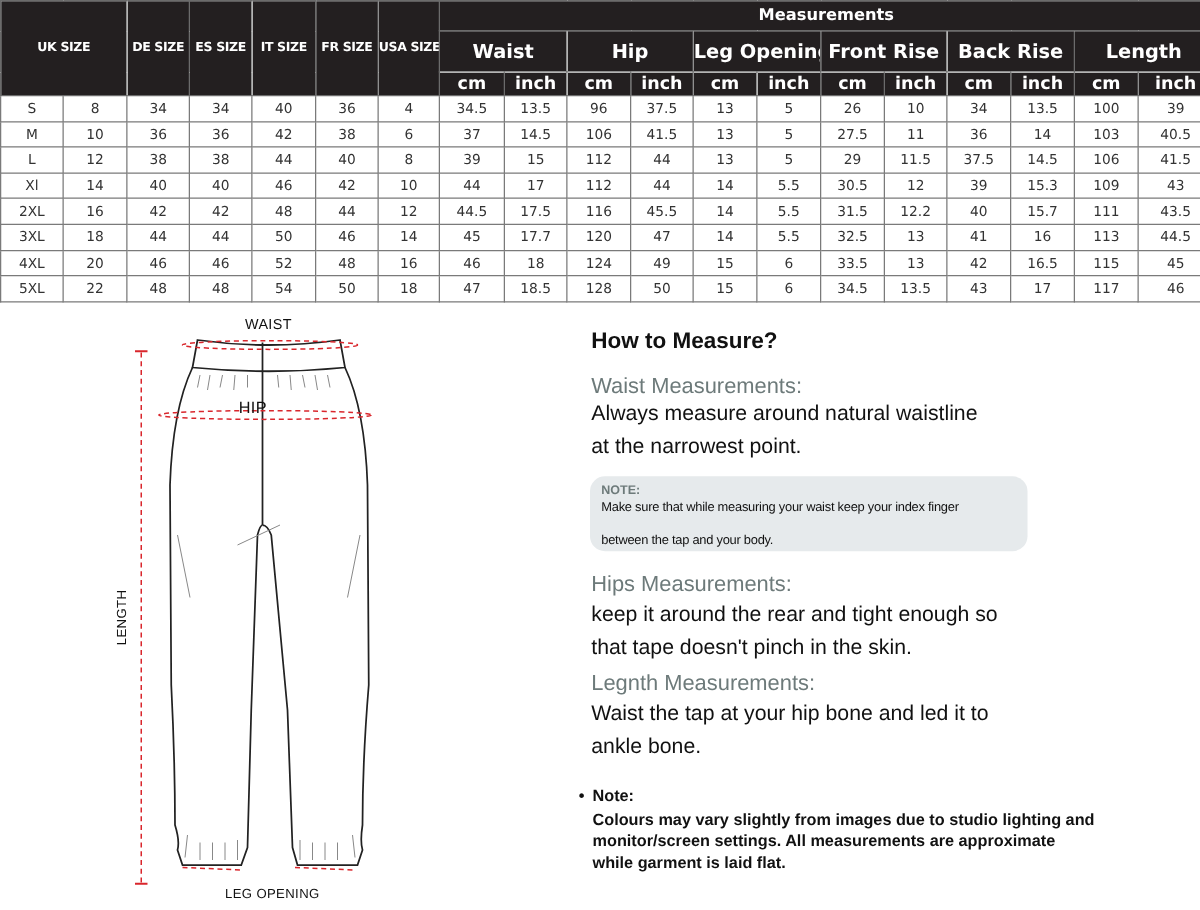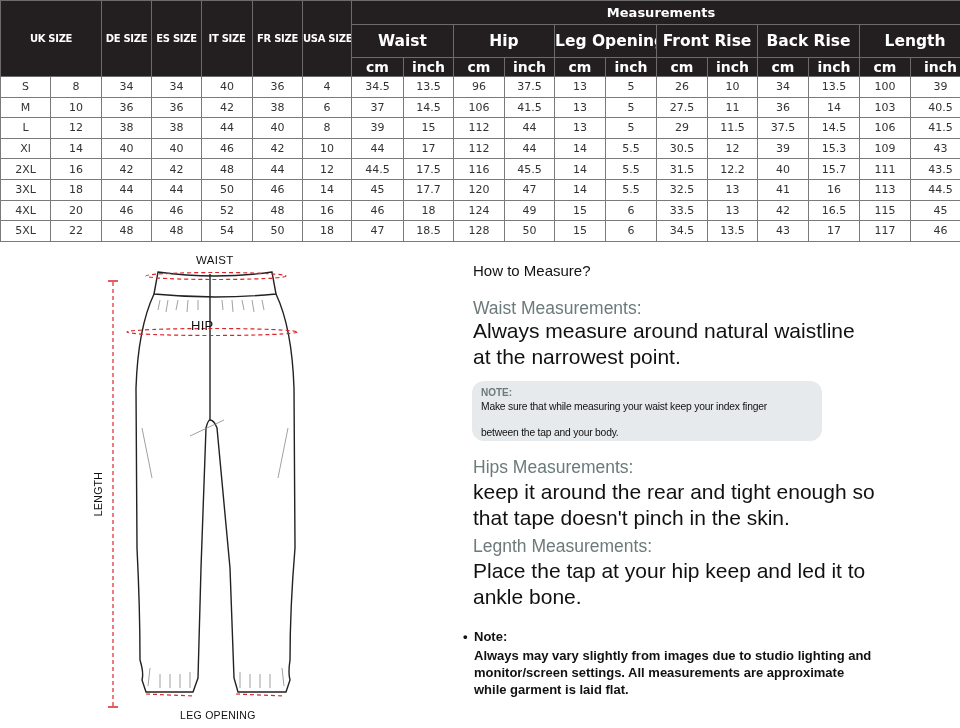--- a/index.html
+++ b/index.html
@@ -8,23 +8,23 @@
   table.size-chart{position:absolute;left:0;top:0;width:960px;border-collapse:collapse;table-layout:fixed;font-family:"DejaVu Sans",sans-serif}
   table.size-chart th{background:#231f20;color:#fff;border:1px solid #6b6b6b;font-weight:bold;text-align:center;padding:0;white-space:nowrap;overflow:hidden}
   table.size-chart td{border:1px solid #7a7a7a;text-align:center;font-size:11px;color:#333;height:20.6px;padding:0;white-space:nowrap}
   th.size-head{font-size:10px;letter-spacing:-0.3px}
   th.meas-title{height:24px;font-size:13px}
   th.group{height:33px;font-size:15.5px}
   th.unit{height:19px;font-size:14px}
   .drawing{position:absolute;left:90px;top:248px;width:240px;height:480px}
   .lbl{position:absolute;font-family:"Liberation Sans",sans-serif;font-size:11.5px;color:#111;letter-spacing:0.3px}
   .guide{position:absolute;left:470px;top:258px;width:440px;font-family:"Liberation Sans",sans-serif}
-  .guide .title{font-size:15px;font-weight:normal;color:#111;position:absolute;left:3px;top:4px;white-space:nowrap}
+  .guide .title{font-size:18px;font-weight:bold;color:#111;position:absolute;left:3px;top:4px;white-space:nowrap}
   .guide .subhead{font-size:17.5px;color:#6d7a7a;position:absolute;left:3px;white-space:nowrap}
-  .guide .body{font-size:21px;color:#111;position:absolute;left:3px;line-height:26.5px;white-space:nowrap}
+  .guide .body{font-size:17px;color:#111;position:absolute;left:3px;line-height:26.5px;white-space:nowrap}
   .note-box{position:absolute;left:472px;top:381px;width:350px;height:60px;background:#e6eaec;border-radius:12px;font-family:"Liberation Sans",sans-serif;padding:6px 0 0 9px}
   .note-box .nh{font-size:10px;color:#6d7a7a;font-weight:bold}
   .note-box .nb{font-size:10.3px;color:#111;font-weight:normal;line-height:14px;margin-top:2px;letter-spacing:-0.2px}
   .disclaimer{position:absolute;left:463px;top:628px;font-family:"Liberation Sans",sans-serif;font-size:13px;font-weight:bold;color:#111;line-height:17px}
   .disclaimer .bullet{position:absolute;left:0;top:0}
   .disclaimer .dh{position:absolute;left:11px;top:0;white-space:nowrap}
   .disclaimer .db{position:absolute;left:11px;top:19px;white-space:nowrap}
 </style>
 </head>
 <body>
@@ -293,31 +293,31 @@
 
 <div class="guide">
   <div class="title">How to Measure?</div>
   <div class="subhead" style="top:40px">Waist Measurements:</div>
   <div class="body" style="top:60px">Always measure around natural waistline</div>
   <div class="body" style="top:86px">at the narrowest point.</div>
   <div class="subhead" style="top:199px">Hips Measurements:</div>
   <div class="body" style="top:221px">keep it around the rear and tight enough so</div>
   <div class="body" style="top:247px">that tape doesn't pinch in the skin.</div>
   <div class="subhead" style="top:278px">Legnth Measurements:</div>
-  <div class="body" style="top:300px">Place the tap at your hip keep and led it to</div>
+  <div class="body" style="top:300px">Waist the tap at your hip bone and led it to</div>
   <div class="body" style="top:326px">ankle bone.</div>
 </div>
 
 <div class="note-box">
   <div class="nh">NOTE:</div>
   <div class="nb">Make sure that while measuring your waist keep your index finger</div>
   <div class="nb" style="margin-top:12px">between the tap and  your body.</div>
 </div>
 
 <div class="disclaimer">
   <span class="bullet">•</span>
   <span class="dh">Note:</span>
   <div class="db">
-    <div>Always may vary slightly from images due to studio lighting and</div>
+    <div>Colours may vary slightly from images due to studio lighting and</div>
     <div>monitor/screen settings. All measurements are approximate</div>
     <div>while garment is laid flat.</div>
   </div>
 </div>
 
 </body></html>

